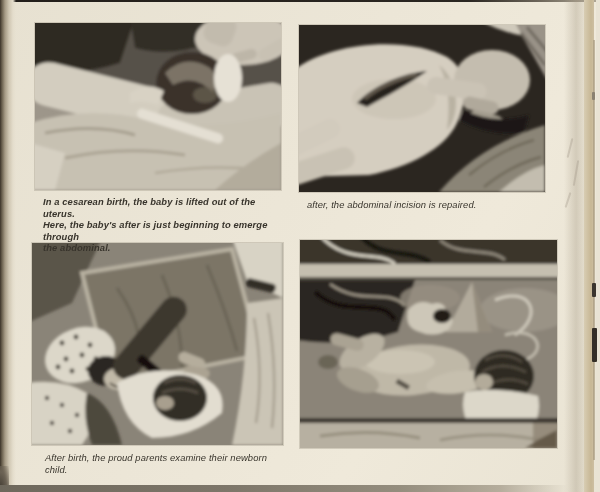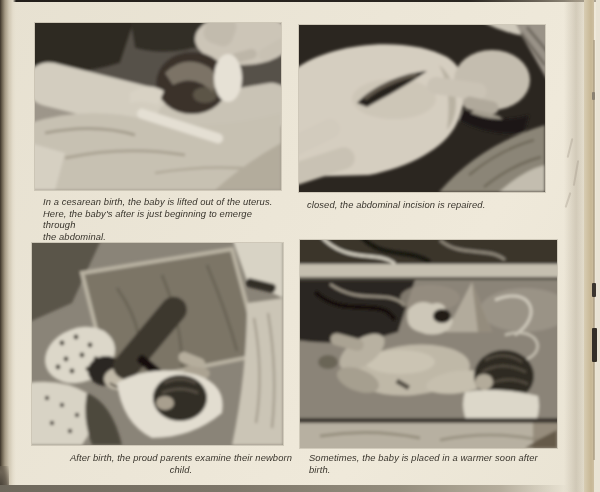--- a/index.html
+++ b/index.html
@@ -35,23 +35,23 @@
   
   .photo{position:absolute;overflow:hidden;box-shadow:0 0 0 1px rgba(120,112,96,.25);}
   .photo svg{display:block;width:100%;height:100%;}
   .ph1{left:35px;top:23px;width:246px;height:167px;}
   .ph2{left:299px;top:25px;width:246px;height:167px;}
   .ph3{left:32px;top:243px;width:251px;height:202px;}
   .ph4{left:300px;top:240px;width:257px;height:208px;}
   
   .caption{position:absolute;font-style:italic;font-size:9.4px;line-height:11.6px;
     color:#38342c;letter-spacing:.1px;}
-  .cap1{left:43px;top:196px;width:236px;}
+  .cap1{left:43px;top:196px;width:236px;font-weight:bold;}
   .cap2{left:307px;top:199px;width:244px;}
-  .cap3{left:61px;top:452px;width:240px;text-align:center;}
+  .cap3{left:45px;top:452px;width:240px;}
   .cap4{left:309px;top:452px;width:248px;}
 </style>
 </head>
 <body>
 
 <div class="page">
 
   <div class="photo ph1" role="img" aria-label="Surgeons' gloved hands lifting the baby's head out of the uterus during a cesarean birth">
     <svg viewBox="0 0 246 167" preserveAspectRatio="none">
       <defs>
@@ -220,30 +220,27 @@
     </svg>
   </div>
 
   <div class="caption cap1">
     <div>In a cesarean birth, the baby is lifted out of the uterus.</div>
     <div>Here, the baby's after is just beginning to emerge through</div>
     <div>the abdominal.</div>
   </div>
 
   <div class="caption cap2">
-    <div>closed, the abdominal incision is repaired.</div>
+    <div>after, the abdominal incision is repaired.</div>
   </div>
 
   <div class="caption cap3">
     <div>After birth, the proud parents examine their newborn child.</div>
   </div>
 
-  <div class="caption cap4">
-    <div>Sometimes, the baby is placed in a warmer soon after birth.</div>
-  </div>
 
   <div class="top-edge"></div>
   <div class="gutter"></div>
   <div class="gutter-corner"></div>
   <div class="right-shade"></div>
   <div class="right-tan"></div>
   <div class="right-line"></div>
   <div class="right-sliver"></div>
   <div class="edge-mark mark1"></div>
   <div class="edge-mark mark2"></div>

